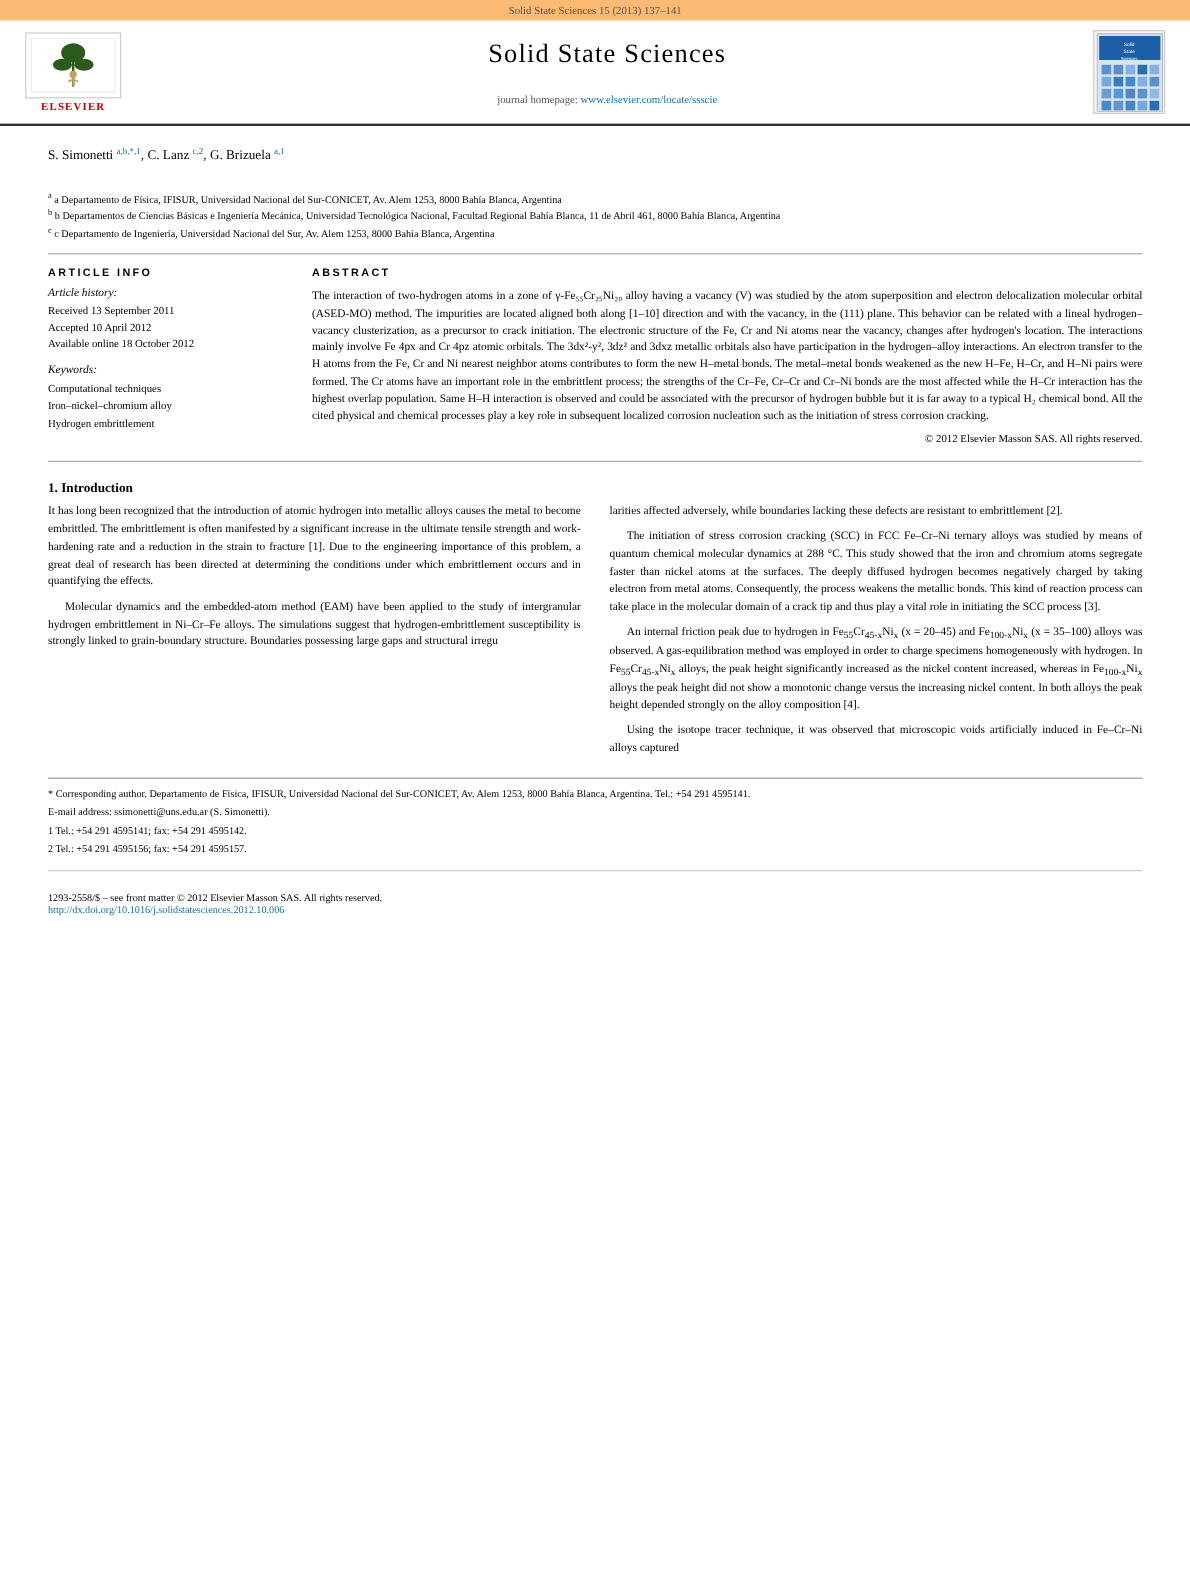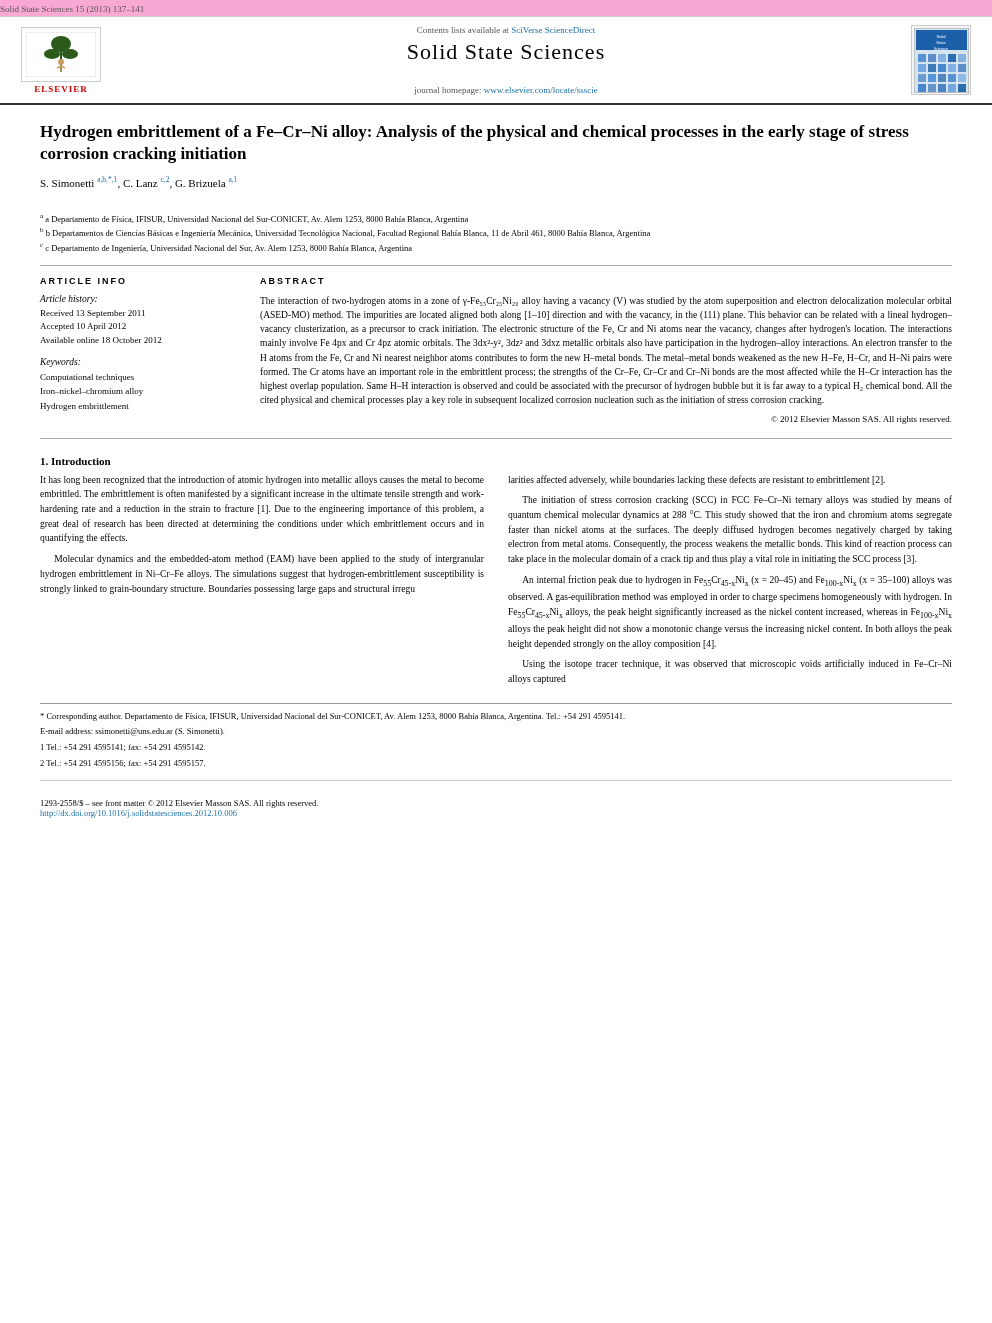--- a/index.html
+++ b/index.html
@@ -7,22 +7,22 @@
       background: #fff;
       font-family: 'Times New Roman', Times, serif;
       font-size: 10px;
       color: #000;
       width: 992px;
       min-height: 1323px;
     }
 
     
     .top-banner {
-      background: #f9a8d4;
-      text-align: left;
+      background: #fdba74;
+      text-align: center;
       padding: 4px 0 2px 0;
       font-size: 9px;
       color: #444;
       border-bottom: 1px solid #ccc;
     }
     .top-banner span.journal-ref {
       font-size: 9px;
       color: #555;
     }
 
@@ -300,26 +300,20 @@
         <circle cx="35" cy="30" r="3" fill="#c8a060"></circle>
         <line x1="35" y1="33" x2="35" y2="40" stroke="#c8a060" stroke-width="1.5"></line>
         <line x1="31" y1="36" x2="35" y2="34" stroke="#c8a060" stroke-width="1.5"></line>
         <line x1="39" y1="36" x2="35" y2="34" stroke="#c8a060" stroke-width="1.5"></line>
       </svg>
     </div>
     <div class="elsevier-label">ELSEVIER</div>
   </div>
 
   <div class="journal-center">
-    <div class="sciverse-link">
-      <span>Contents lists available at</span>
-      <a href="#" style="color:#1a6fa8;">
-        <span>SciVerse ScienceDirect</span>
-      </a>
-    </div>
     <div class="journal-title-big">Solid State Sciences</div>
     <div class="journal-homepage">
       <span>journal homepage:</span>
       <a href="#" style="color:#1a6fa8;">
         <span>www.elsevier.com/locate/ssscie</span>
       </a>
     </div>
   </div>
 
   <div class="journal-thumb">
@@ -352,21 +346,20 @@
         <rect x="24" y="56" width="8" height="8" fill="#2a6ab8" opacity="0.8"></rect>
         <rect x="34" y="56" width="8" height="8" fill="#4a8dd9" opacity="0.7"></rect>
         <rect x="44" y="56" width="8" height="8" fill="#1a5fa8" opacity="0.9"></rect>
       </svg>
     </div>
   </div>
 </div>
 
 <div class="article-body">
 
-  <div class="article-title">Hydrogen embrittlement of a Fe–Cr–Ni alloy: Analysis of the physical and chemical processes in the early stage of stress corrosion cracking initiation</div>
 
   <div class="authors">
     S. Simonetti <sup class="aff">a,b,*,1</sup>, C. Lanz <sup class="aff">c,2</sup>, G. Brizuela <sup class="aff">a,1</sup>
   </div>
 
   <div class="affiliations">
     <div><sup>a</sup> <span>a Departamento de Física, IFISUR, Universidad Nacional del Sur-CONICET, Av. Alem 1253, 8000 Bahía Blanca, Argentina</span></div>
     <div><sup>b</sup> <span>b Departamentos de Ciencias Básicas e Ingeniería Mecánica, Universidad Tecnológica Nacional, Facultad Regional Bahía Blanca, 11 de Abril 461, 8000 Bahía Blanca, Argentina</span></div>
     <div><sup>c</sup> <span>c Departamento de Ingeniería, Universidad Nacional del Sur, Av. Alem 1253, 8000 Bahía Blanca, Argentina</span></div>
   </div>

